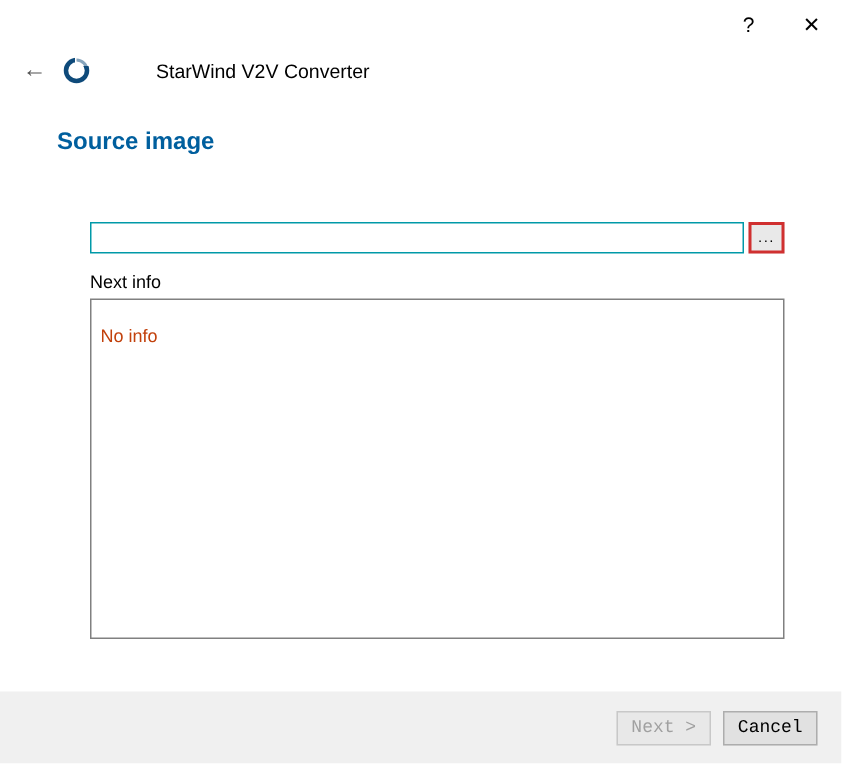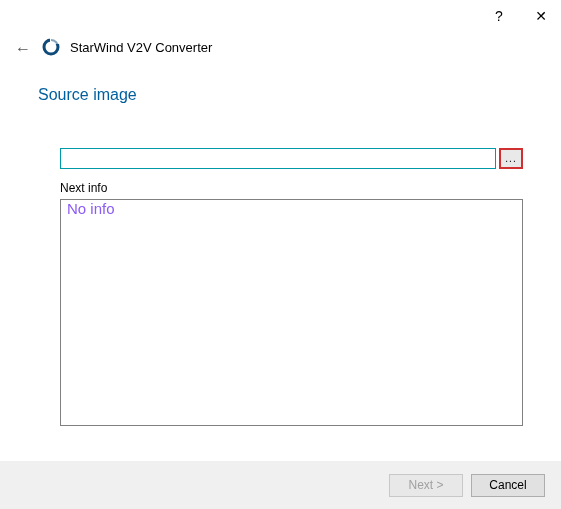--- a/index.html
+++ b/index.html
@@ -54,28 +54,29 @@
     }
     .logo-circle {
       width: 18px;
       height: 18px;
       position: relative;
     }
     .logo-circle svg { display: block; }
     .app-title {
       font-size: 13px;
       color: #000;
+      margin-left: 34px;
     }
     .content {
       padding: 20px 38px 0 38px;
     }
     .page-title {
       color: #005f9e;
       font-size: 16px;
-      font-weight: normal;
+      font-weight: bold;
       margin-bottom: 44px;
     }
     .field-group {
       margin-left: 22px;
     }
     .field-label {
       font-size: 12px;
       color: #000;
       margin-bottom: 4px;
     }
@@ -104,43 +105,43 @@
       justify-content: center;
       cursor: pointer;
       font-size: 10px;
       letter-spacing: 1px;
       line-height: 1;
     }
     .fileinfo-box {
       width: 100%;
       height: 227px;
       border: 1px solid #808080;
-      padding: 0 6px;
-      font-size: 15px;
-      color: #8b5cf6;
+      padding: 17px 6px;
+      font-size: 12px;
+      color: #c2410c;
       overflow: auto;
     }
     .footer {
       position: absolute;
       bottom: 0;
       left: 0;
       right: 0;
       height: 48px;
       background: #f0f0f0;
       display: flex;
       justify-content: flex-end;
       align-items: center;
       padding-right: 16px;
       gap: 8px;
     }
     .footer button {
-      width: 74px;
+      width: 63px;
       height: 23px;
       font-size: 12px;
-      font-family: Liberation Sans, sans-serif;
+      font-family: Liberation Mono, monospace;
       border: 1px solid #adadad;
       background: #e1e1e1;
       cursor: pointer;
     }
     .footer button:disabled {
       color: #a0a0a0;
       cursor: default;
       background: #e8e8e8;
       border-color: #c8c8c8;
     }

